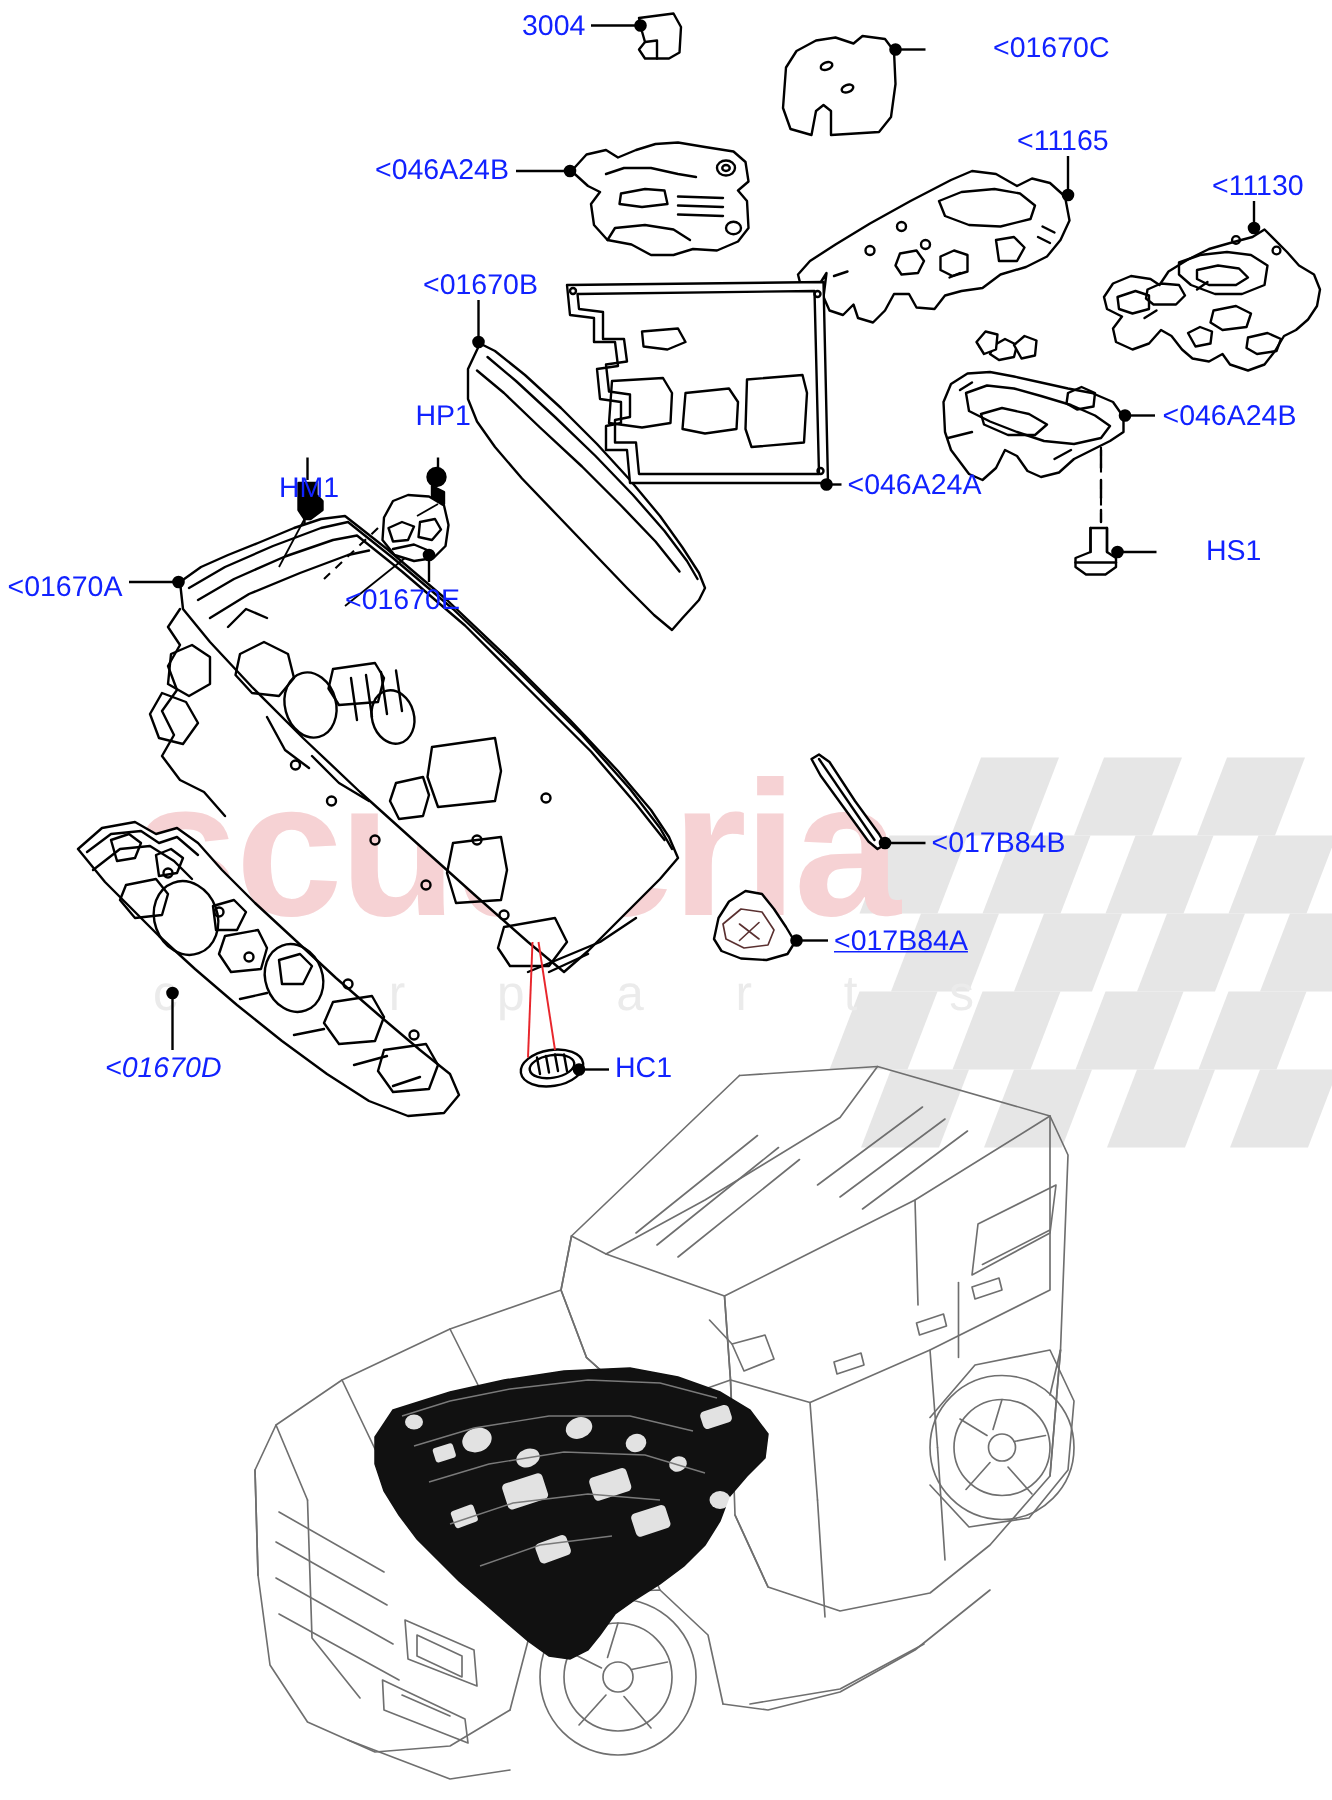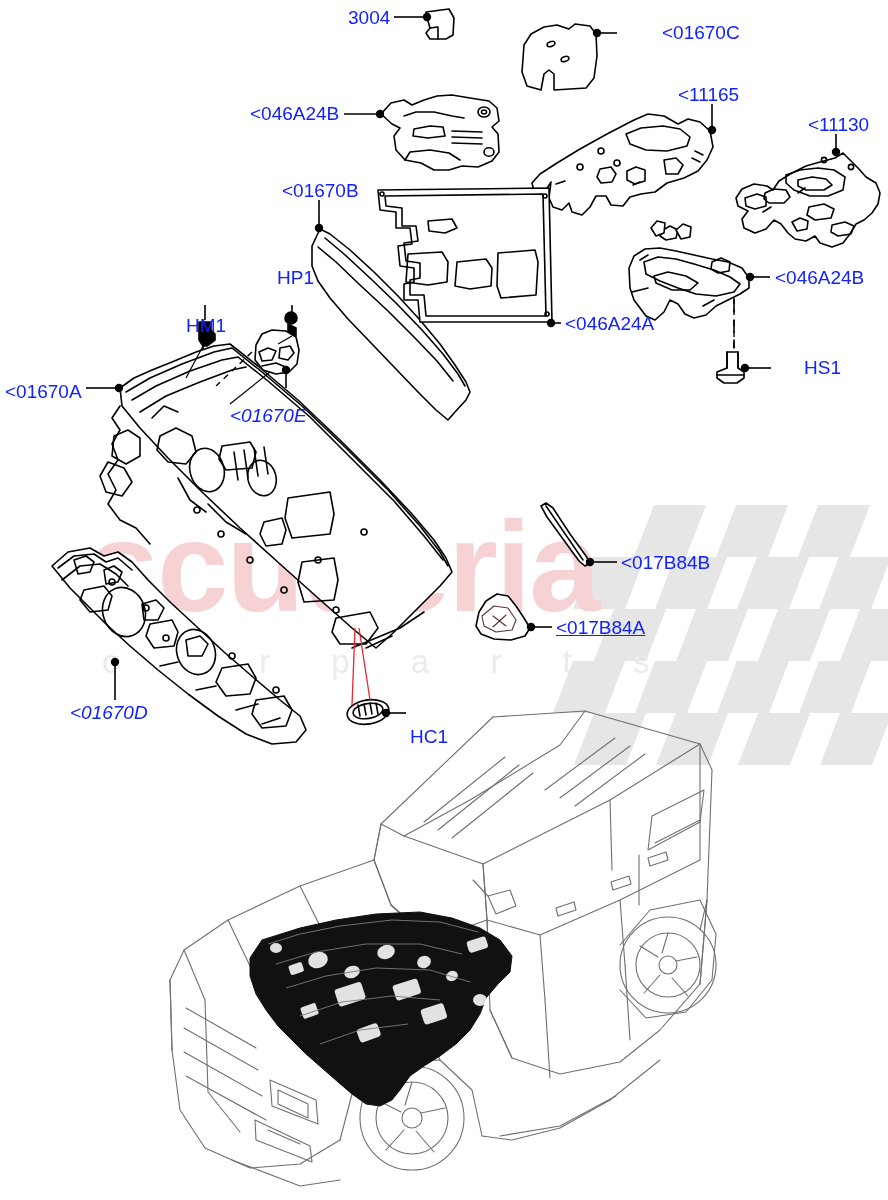--- a/index.html
+++ b/index.html
@@ -486,20 +486,20 @@
   <div class="callout" style="left:622px;top:23px;margin-left:40px;">&lt;01670C</div>
   <div class="callout" style="left:250px;top:104px;">&lt;046A24B</div>
   <div class="callout" style="left:678px;top:85px;text-align:center;">&lt;11165</div>
   <div class="callout" style="left:808px;top:115px;">&lt;11130</div>
   <div class="callout" style="left:270px;top:181px;margin-left:12px;">&lt;01670B</div>
   <div class="callout" style="left:775px;top:268px;">&lt;046A24B</div>
   <div class="callout" style="left:186px;top:286px;margin-top:30px;">HM1</div>
   <div class="callout" style="left:277px;top:268px;">HP1</div>
   <div class="callout" style="left:565px;top:314px;text-align:right;">&lt;046A24A</div>
   <div class="callout" style="left:5px;top:382px;">&lt;01670A</div>
-  <div class="callout" style="left:230px;top:406px;font-style:italic;">&lt;01670E</div>
+  <div class="callout" style="left:230px;top:391px;">&lt;01670E</div>
   <div class="callout" style="left:776px;top:358px;margin-left:28px;">HS1</div>
   <div class="callout" style="left:621px;top:553px;">&lt;017B84B</div>
   <div class="callout" style="left:556px;top:618px;text-decoration:underline;">&lt;017B84A</div>
   <div class="callout" style="left:70px;top:703px;font-style:italic;">&lt;01670D</div>
-  <div class="callout" style="left:410px;top:703px;margin-top:24px;">HC1</div>
+  <div class="callout" style="left:410px;top:703px;">HC1</div>
 
 </div>
 
 </body></html>

